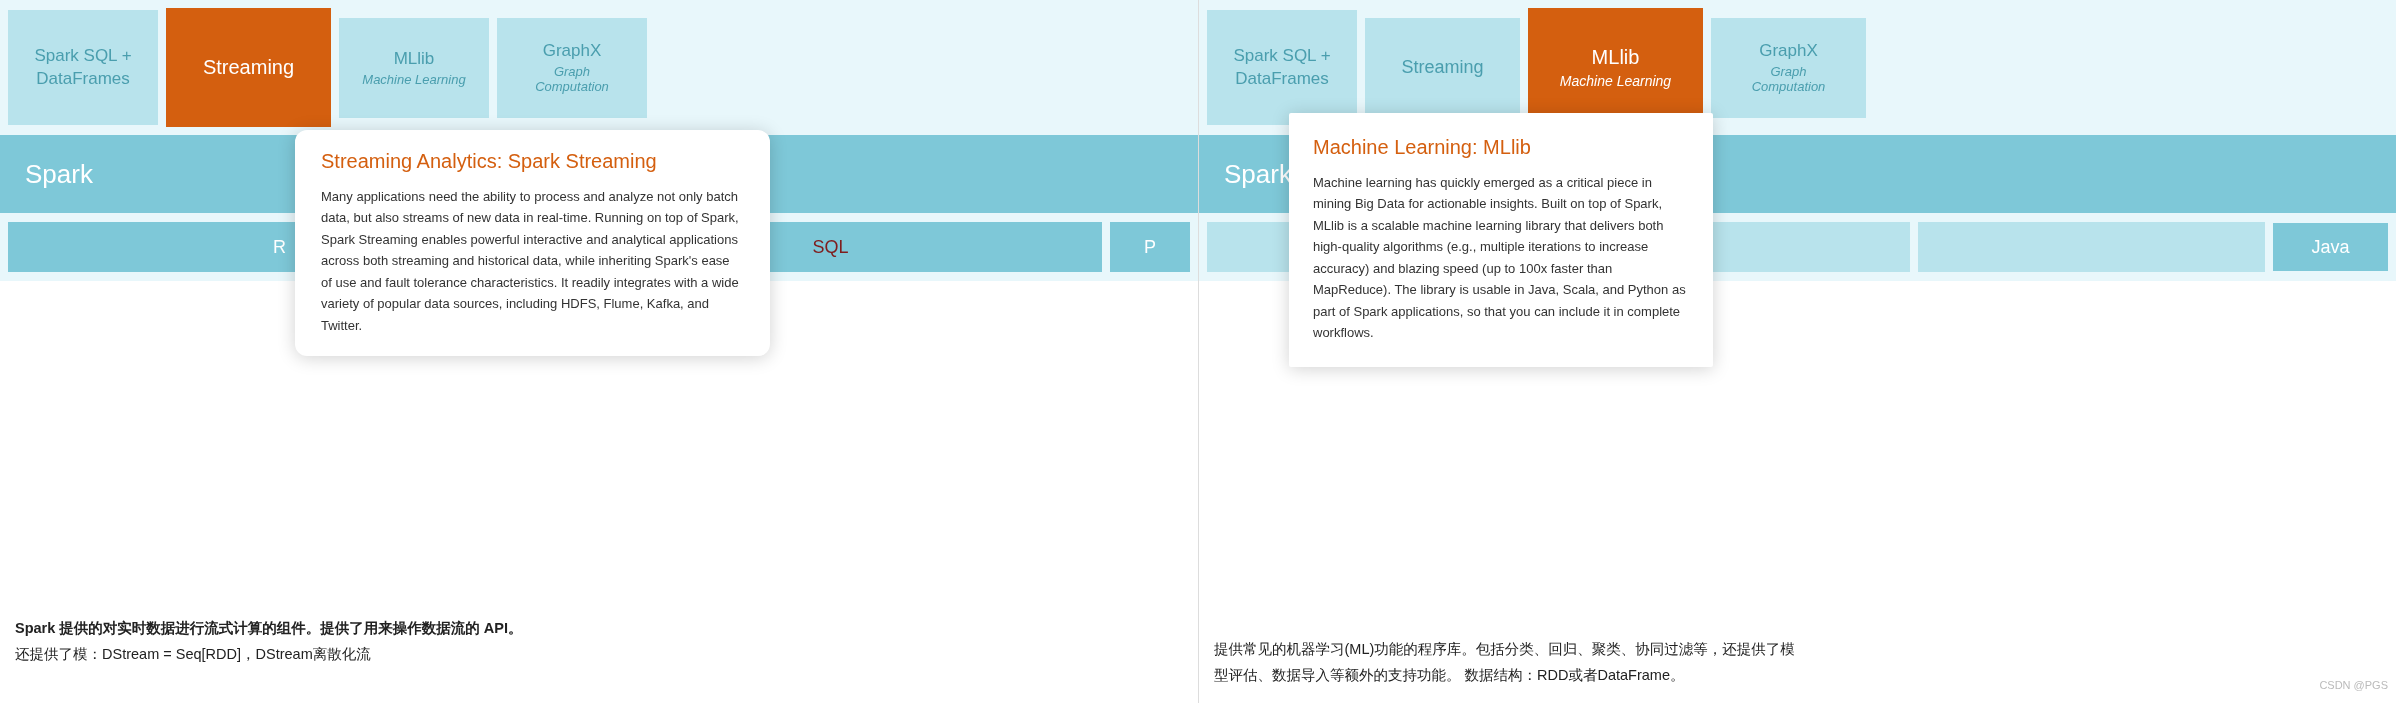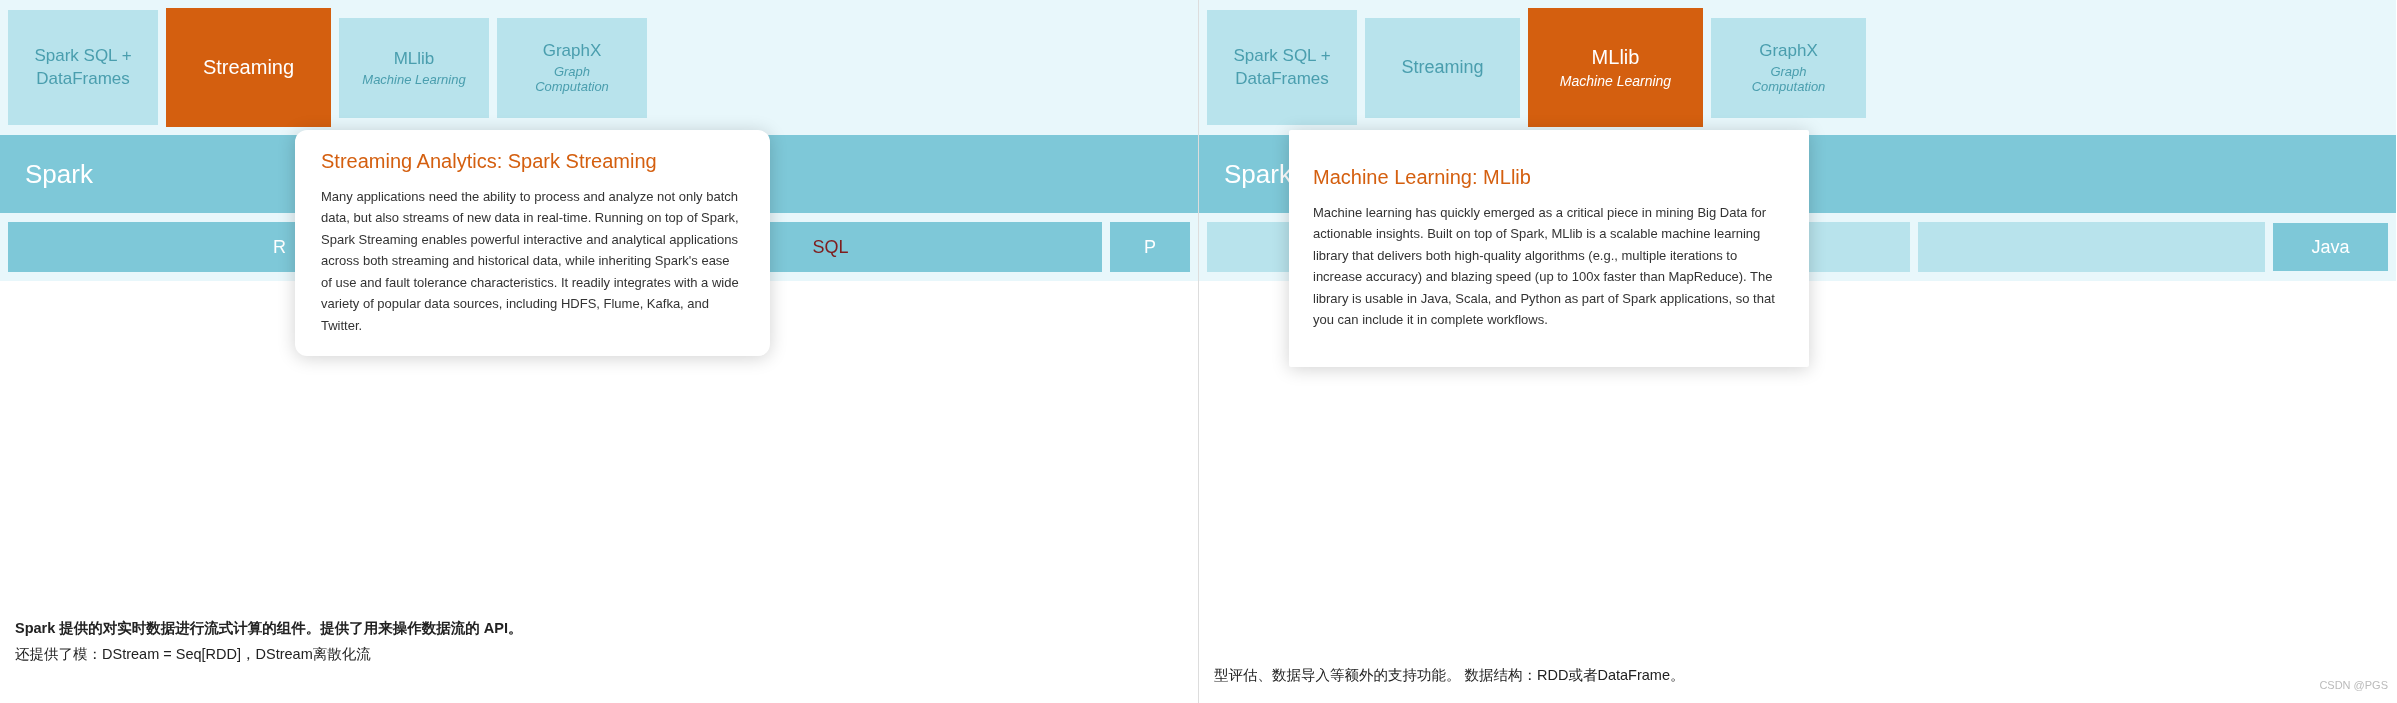--- a/index.html
+++ b/index.html
@@ -143,24 +143,25 @@
 
   <div style="display:flex; gap:8px; padding:8px; background:#e8f7fb; height:68px; align-items:center;">
     <div style="background:#b8e3ec; flex:1; height:50px;"></div>
     <div style="background:#b8e3ec; flex:1; height:50px;"></div>
     <div style="background:#b8e3ec; flex:1; height:50px;"></div>
     <div style="background:#7ec8d8; color:#fff; display:flex; align-items:center; justify-content:center; width:115px; height:48px; font-size:18px; flex-shrink:0;">
       <span>Java</span>
     </div>
   </div>
 
-  <div style="position:absolute; top:130px; left:90px; background:#fff; box-shadow: 0 2px 18px rgba(0,0,0,0.18); border-radius:2px; padding:36px 24px; width:520px; z-index:10;">
+  <div style="position:absolute; top:113px; left:90px; background:#fff; box-shadow: 0 2px 18px rgba(0,0,0,0.18); border-radius:2px; padding:23px 24px; width:424px; z-index:10;">
     <div style="font-size:20px; color:#d45f0f; margin-bottom:13px; font-weight:normal;">Machine Learning: MLlib</div>
     <div style="font-size:13px; color:#333; line-height:1.65;">Machine learning has quickly emerged as a critical piece in mining Big Data for actionable insights. Built on top of Spark, MLlib is a scalable machine learning library that delivers both high-quality algorithms (e.g., multiple iterations to increase accuracy) and blazing speed (up to 100x faster than MapReduce). The library is usable in Java, Scala, and Python as part of Spark applications, so that you can include it in complete workflows.</div>
   </div>
 
   <div style="position:absolute; bottom:15px; left:15px; font-size:14.5px; color:#222; line-height:1.75;">
+    <div>提供常见的机器学习(ML)功能的程序库。包括分类、回归、聚类、协同过滤等，还提供了模</div>
     <div>型评估、数据导入等额外的支持功能。 数据结构：RDD或者DataFrame。</div>
   </div>
 
   <div style="position:absolute; bottom:12px; right:8px; font-size:11px; color:#bbb;">CSDN @PGS</div>
 
 </div>
 
 </body></html>

